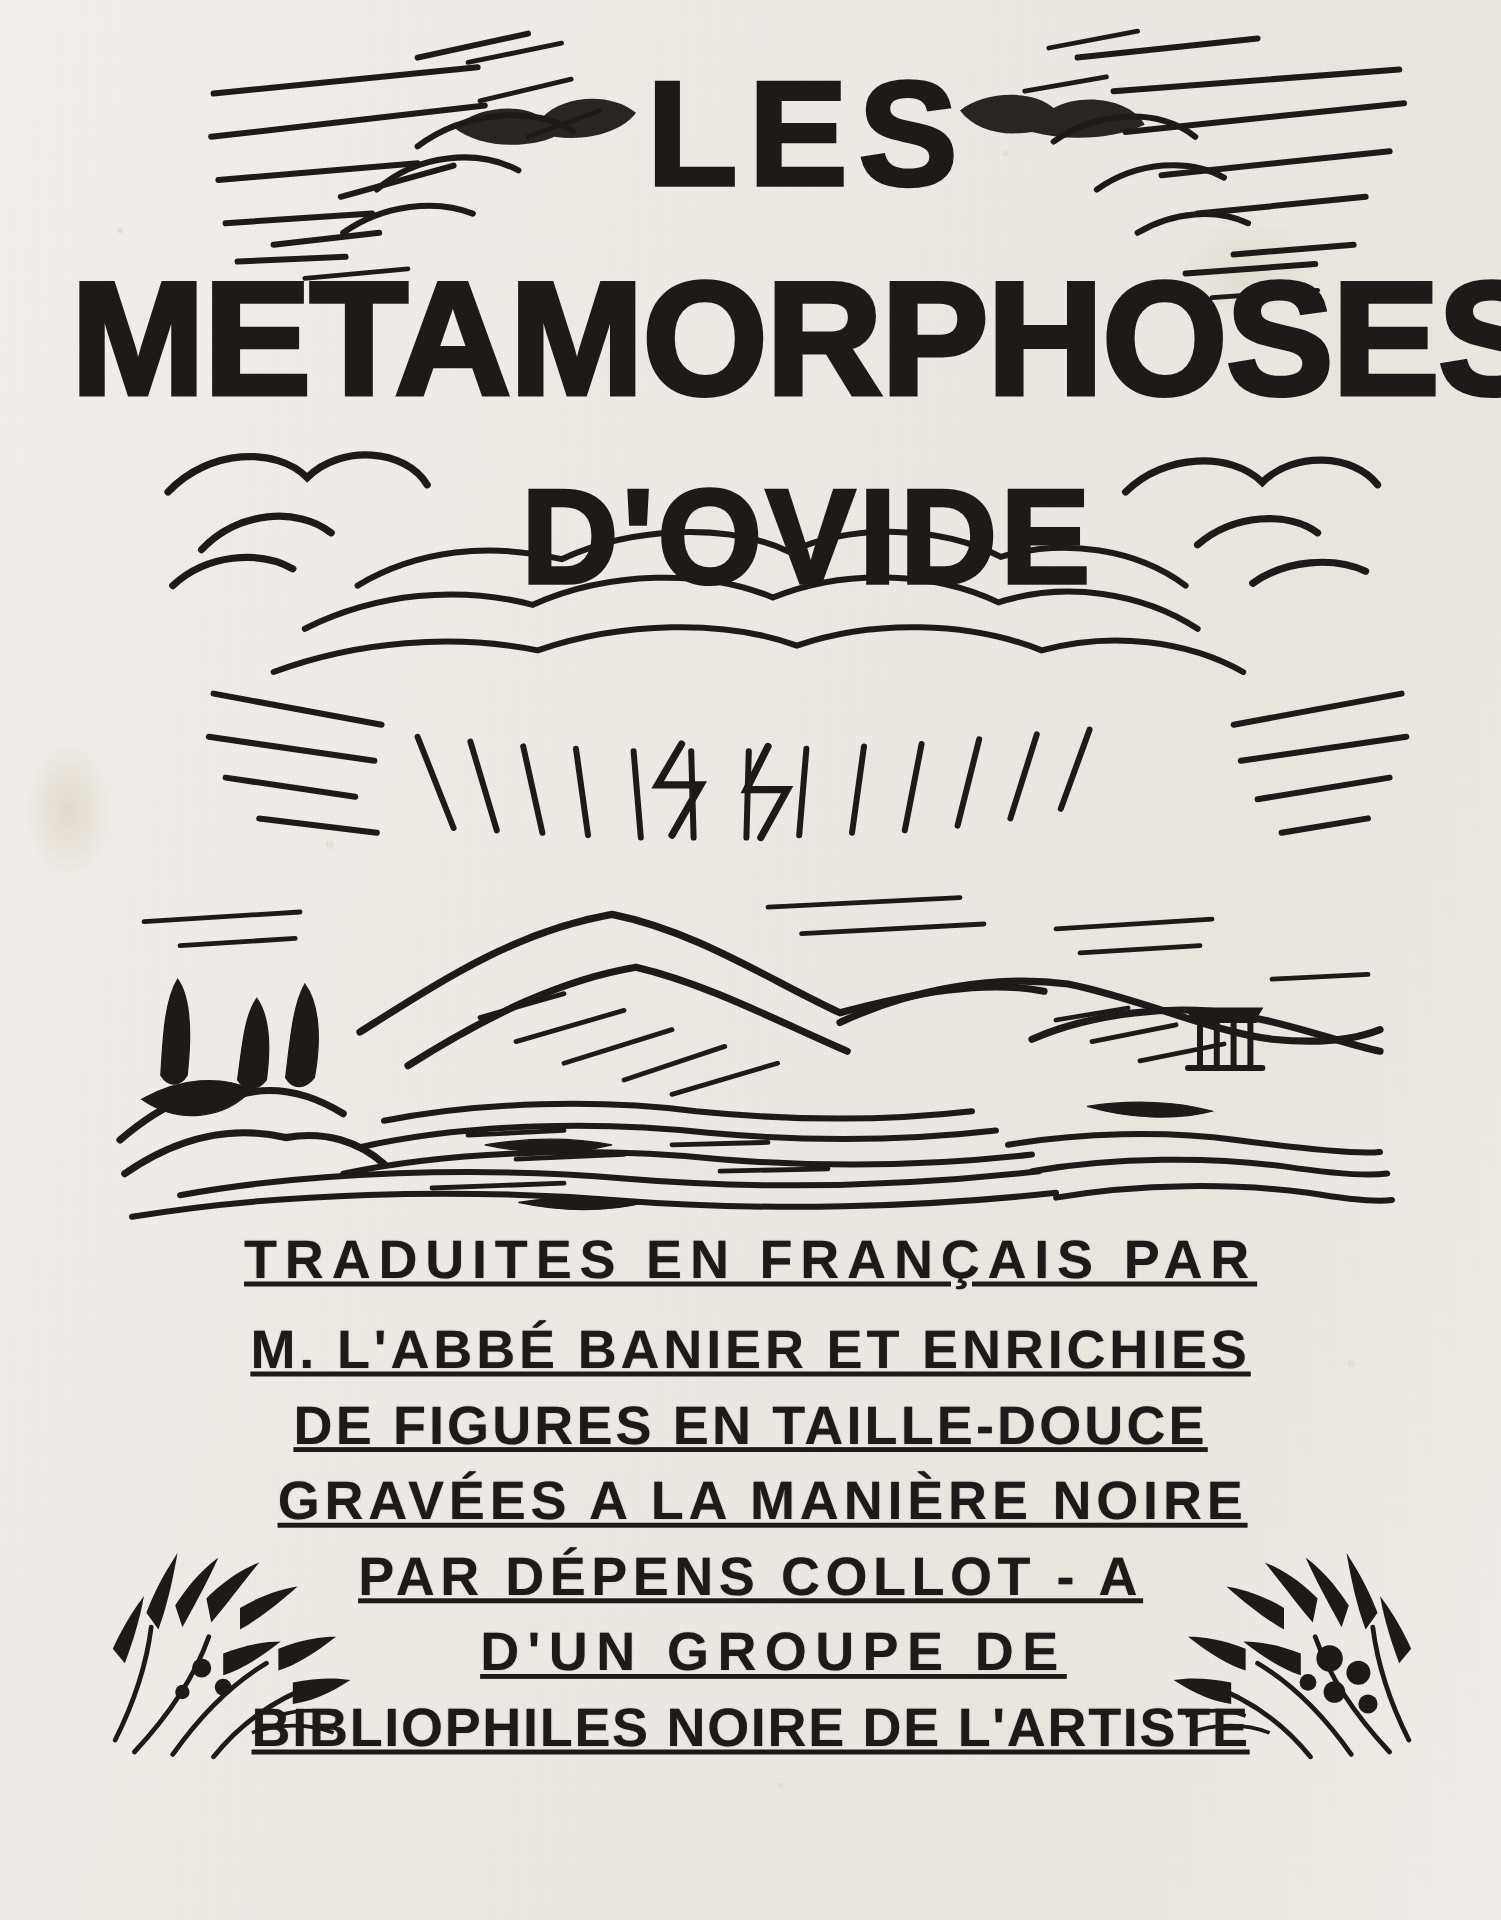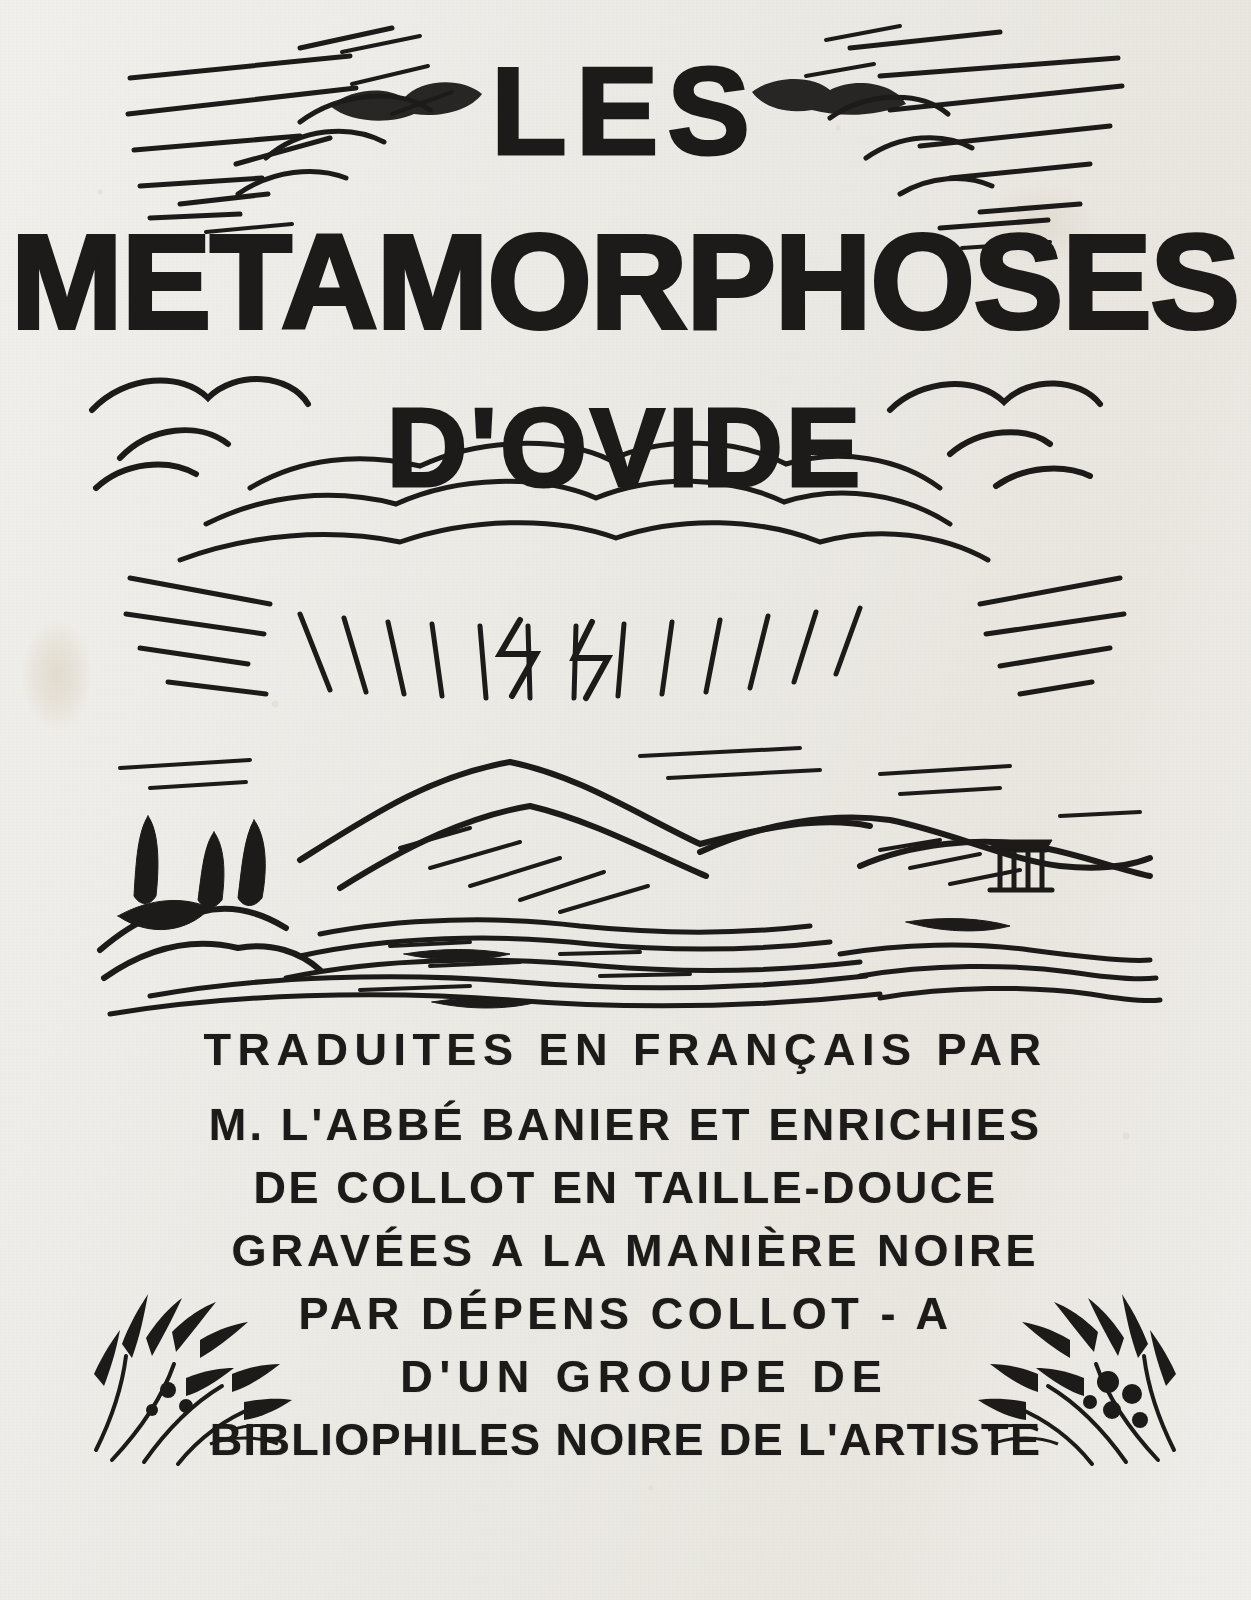--- a/index.html
+++ b/index.html
@@ -51,39 +51,41 @@
     pointer-events: none;
   }
 
   
   .title-block {
     position: absolute;
     left: 0;
     top: 18px;
     width: 1188px;
     height: 700px;
+    padding-left: 48px;
   }
   .title-svg { display: block; }
 
   .imprint {
     position: absolute;
     left: 0;
     top: 1018px;
     width: 1251px;
     text-align: center;
   }
   .imprint-line {
     font-family: "Liberation Sans", sans-serif;
     font-weight: 700;
     color: #1d1b19;
     font-size: 45px;
     letter-spacing: 2.2px;
     line-height: 63px;
     white-space: nowrap;
     text-shadow: 0 0 1px rgba(40,35,30,0.45);
+    text-decoration: underline;
   }
   .imprint-line.wide { letter-spacing: 6.5px; }
   .imprint-line.w2   { letter-spacing: 3.2px; margin-top: 12px; }
   .imprint-line.w3   { letter-spacing: 2.6px; }
   .imprint-line.w4   { letter-spacing: 4.0px; margin-left: 20px; }
   .imprint-line.w5   { letter-spacing: 4.6px; }
   .imprint-line.w6   { letter-spacing: 5.4px; }
   .imprint-line.w7   { letter-spacing: 7.0px; padding-left: 38px; }
   .imprint-line.w8   { letter-spacing: 1.4px; }
 
@@ -335,19 +337,19 @@
     </g>
     <g stroke="#1d1b19" stroke-width="3" fill="none">
       <path d="M30 152 C46 146 66 146 80 152"></path>
       <path d="M34 166 C54 158 80 158 100 166"></path>
     </g>
   </svg>
 
   <div class="imprint">
     <div class="imprint-line wide">TRADUITES EN FRANÇAIS PAR</div>
     <div class="imprint-line w2">M. L'ABBÉ BANIER ET ENRICHIES</div>
-    <div class="imprint-line w3">DE COLLOT EN TAILLE-DOUCE</div>
+    <div class="imprint-line w3">DE FIGURES EN TAILLE-DOUCE</div>
     <div class="imprint-line w4">GRAVÉES A LA MANIÈRE NOIRE</div>
     <div class="imprint-line w5">PAR DÉPENS COLLOT - A</div>
     <div class="imprint-line w7">D'UN GROUPE DE</div>
     <div class="imprint-line w8">BIBLIOPHILES NOIRE DE L'ARTISTE</div>
   </div>
 </div>
 
 </body></html>

